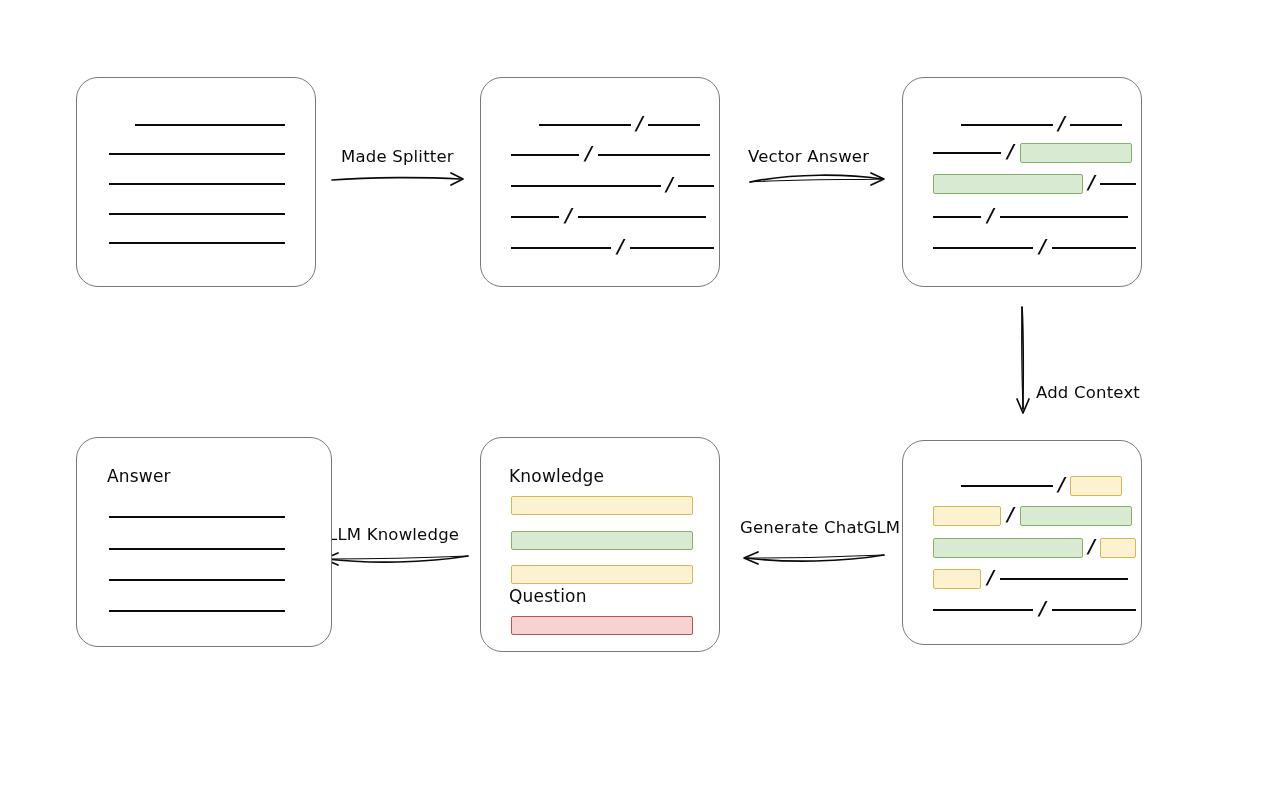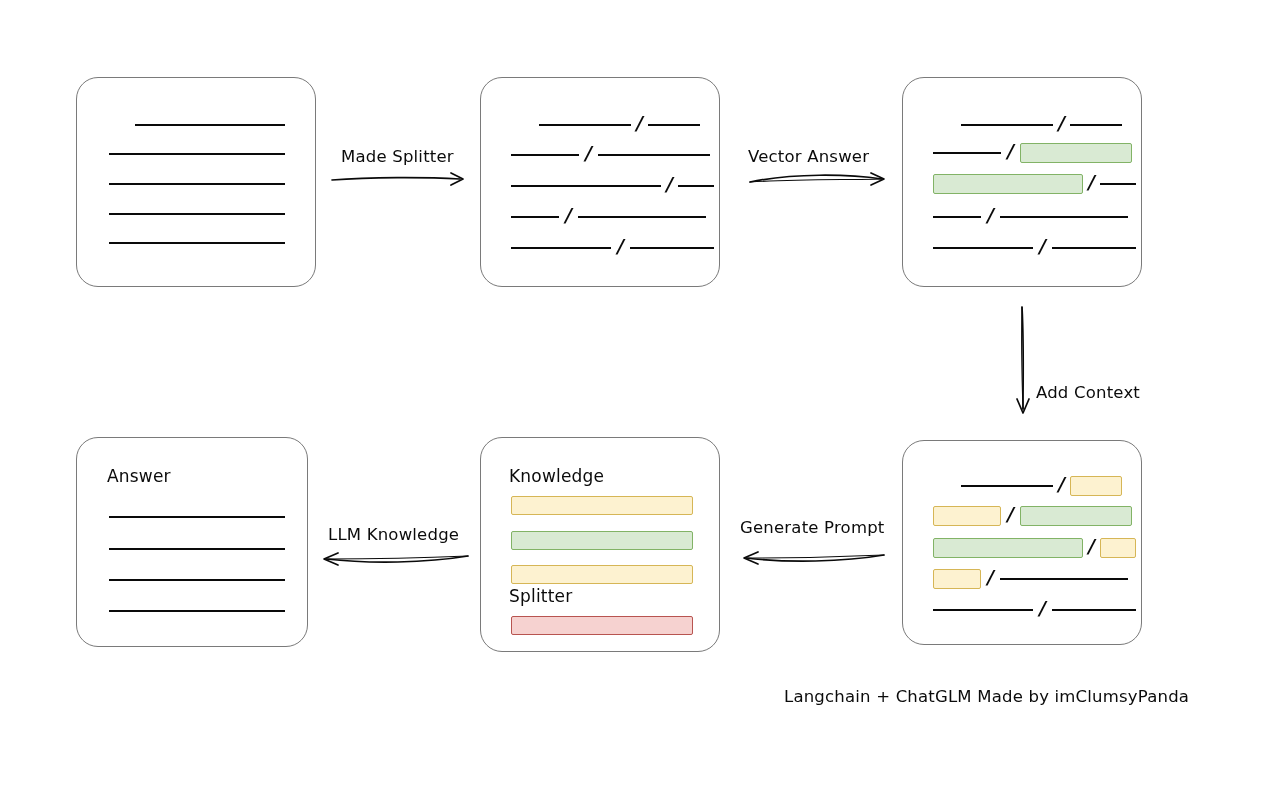--- a/index.html
+++ b/index.html
@@ -162,46 +162,45 @@
         <span class="seg-line" style="width:128px;"></span>
       </div>
       <div class="row" style="left:30px;top:162px;">
         <span class="seg-line" style="width:100px;"></span>
         <span class="slash" style="margin:0 6px;">/</span>
         <span class="seg-line" style="width:84px;"></span>
       </div>
     </div>
   </div>
 
-  <div class="arrow-label" style="left:740px;top:518px;">Generate Prompt</div>
+  <div class="arrow-label" style="left:740px;top:518px;">Generate ChatGLM</div>
   <svg class="arrow" style="left:738px;top:547px;" width="148" height="22" viewBox="0 0 148 22">
     <path d="M146,8 C105,15 50,16 8,11"></path>
     <path d="M146,8 C100,10 50,11 8,11" style="stroke-width:1.1;"></path>
     <polyline points="20,5 6,11 20,17"></polyline>
   </svg>
 
   <div class="card" style="left:480px;top:437px;width:240px;height:215px;">
     <div class="card-title" style="left:28px;top:28px;">Knowledge</div>
     <div class="bar yellow" style="left:30px;top:58px;width:182px;"></div>
     <div class="bar green" style="left:30px;top:93px;width:182px;"></div>
     <div class="bar yellow" style="left:30px;top:127px;width:182px;"></div>
-    <div class="card-title" style="left:28px;top:148px;">Splitter</div>
+    <div class="card-title" style="left:28px;top:148px;">Question</div>
     <div class="bar red" style="left:30px;top:178px;width:182px;"></div>
   </div>
 
   <div class="arrow-label" style="left:328px;top:525px;">LLM Knowledge</div>
   <svg class="arrow" style="left:318px;top:548px;" width="152" height="22" viewBox="0 0 152 22">
     <path d="M150,8 C108,15 52,16 8,11"></path>
     <path d="M150,8 C104,10 52,11 8,11" style="stroke-width:1.1;"></path>
     <polyline points="20,5 6,11 20,17"></polyline>
   </svg>
 
-  <div class="card" style="left:76px;top:437px;width:232px;height:210px;">
+  <div class="card" style="left:76px;top:437px;width:256px;height:210px;">
     <div class="card-title" style="left:30px;top:28px;">Answer</div>
     <div class="plain" style="left:32px;top:78px;width:176px;"></div>
     <div class="plain" style="left:32px;top:110px;width:176px;"></div>
     <div class="plain" style="left:32px;top:141px;width:176px;"></div>
     <div class="plain" style="left:32px;top:172px;width:176px;"></div>
   </div>
 
-  <div class="caption" style="left:784px;top:687px;">Langchain + ChatGLM Made by imClumsyPanda</div>
 
 </div>
 
 </body></html>

